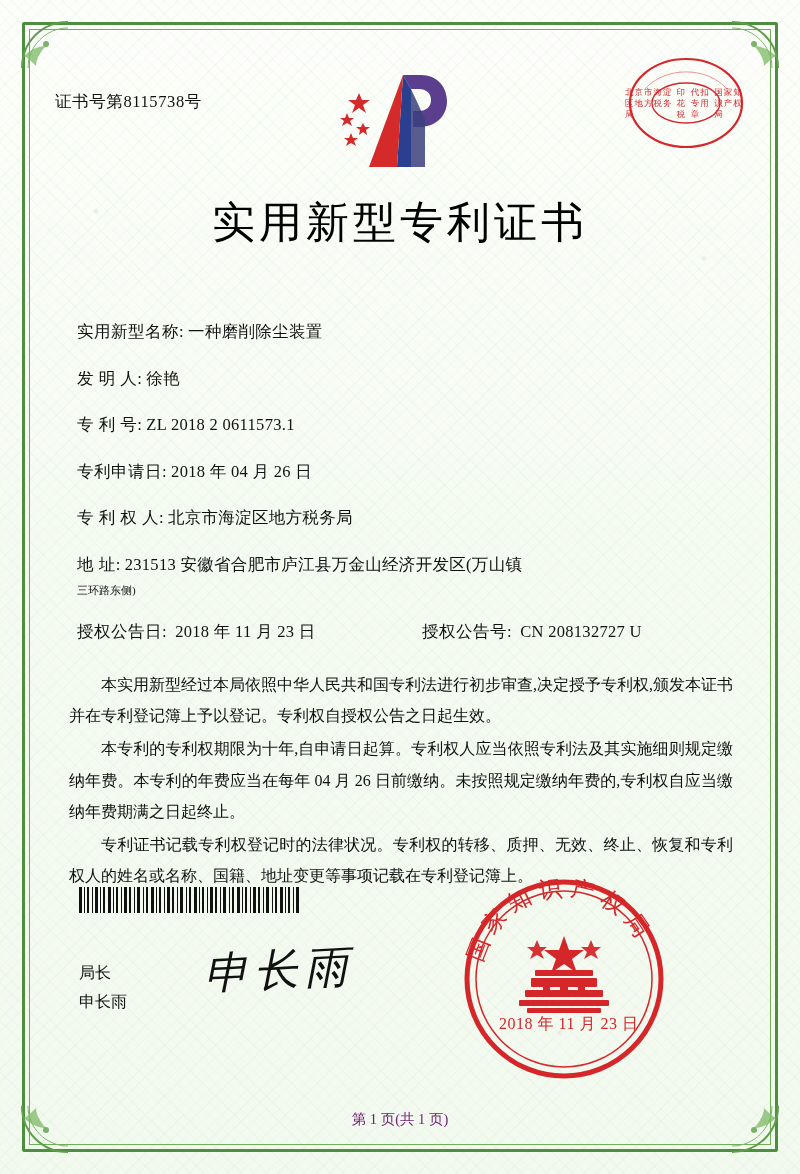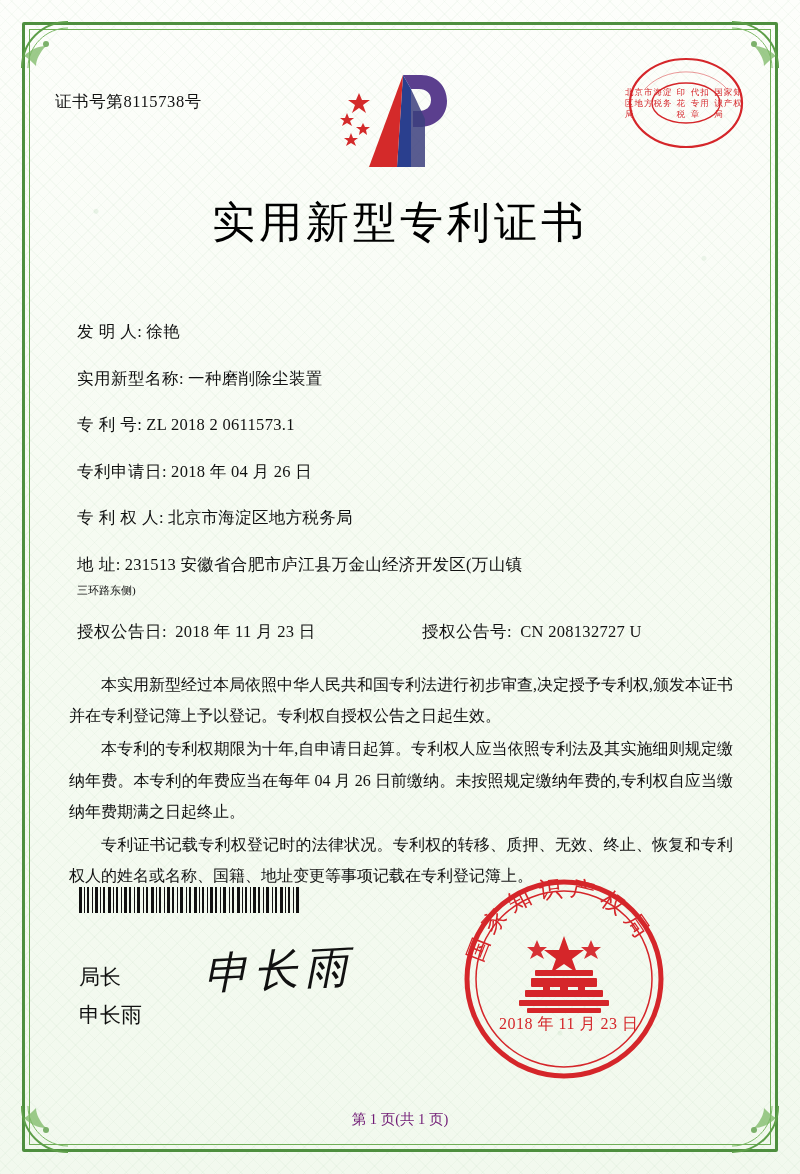--- a/index.html
+++ b/index.html
@@ -195,21 +195,21 @@
     top: 985px;
     font-size: 16px;
     color: #d5262a;
     letter-spacing: 0.5px;
   }
 
   .director {
     position: absolute;
     left: 50px;
     top: 930px;
-    font-size: 21px;
+    font-size: 16px;
     line-height: 1.8;
     color: #111;
   }
   .signature {
     position: absolute;
     left: 175px;
     top: 912px;
     font-size: 44px;
     font-family: "Liberation Serif", serif;
     color: #111;
@@ -304,26 +304,26 @@
         <div>印花税</div>
         <div>代扣专用章</div>
         <div>国家知识产权局</div>
       </div>
     </div>
 
     <div class="title">实用新型专利证书</div>
 
     <div class="fields">
       <div class="field-row">
+        <span class="field-label">实用新型名称:</span>
+        <span class="field-value">一种磨削除尘装置</span>
+      </div>
+      <div class="field-row">
         <span class="field-label">发 明 人:</span>
         <span class="field-value">徐艳</span>
-      </div>
-      <div class="field-row">
-        <span class="field-label">实用新型名称:</span>
-        <span class="field-value">一种磨削除尘装置</span>
       </div>
       <div class="field-row">
         <span class="field-label">专 利 号:</span>
         <span class="field-value">ZL 2018 2 0611573.1</span>
       </div>
       <div class="field-row">
         <span class="field-label">专利申请日:</span>
         <span class="field-value">2018 年 04 月 26 日</span>
       </div>
       <div class="field-row">

